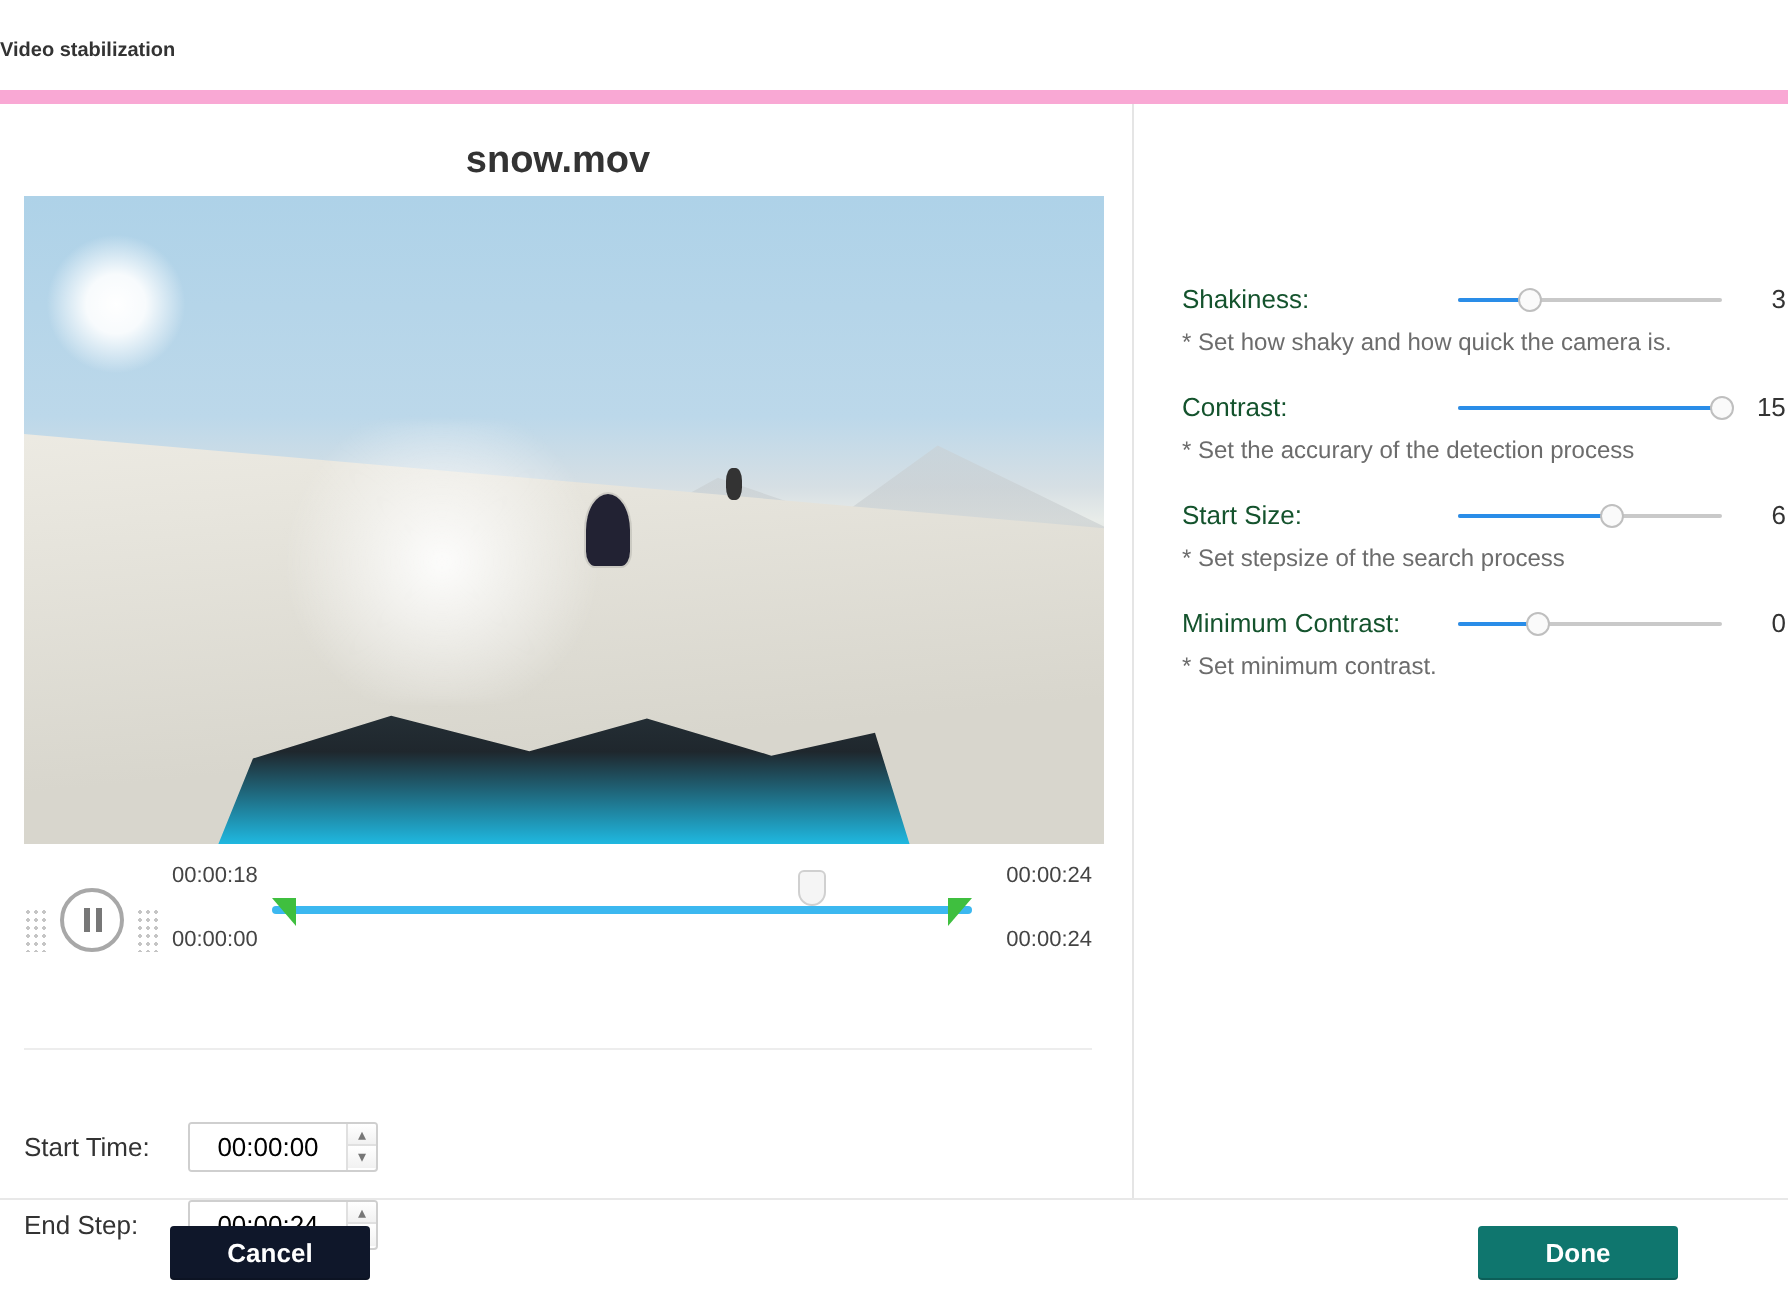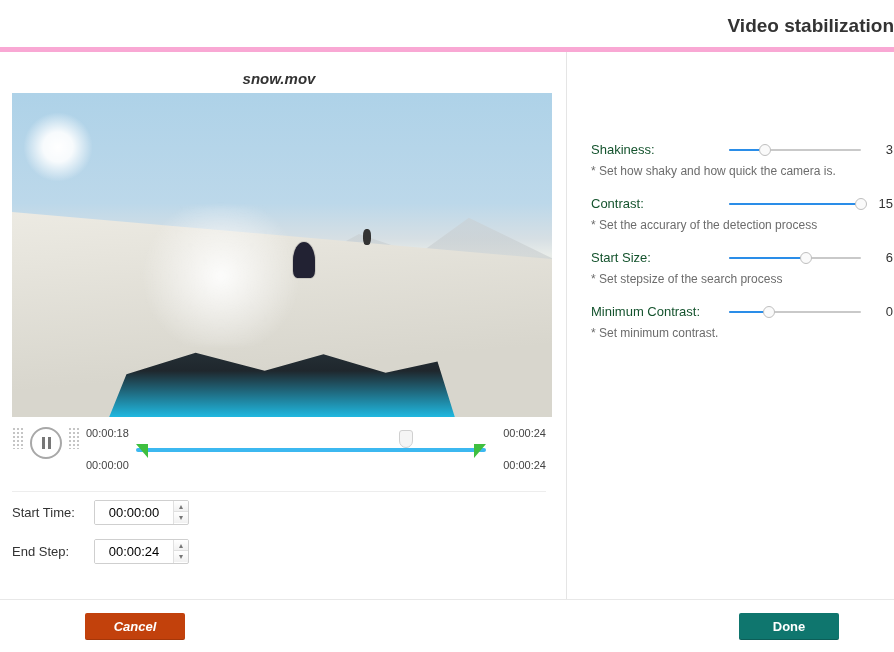--- a/index.html
+++ b/index.html
@@ -1,54 +1,54 @@
 <!DOCTYPE html>
 <html><head>
   <meta charset="utf-8">
   <style>
     * { box-sizing: border-box; margin: 0; padding: 0; }
     body { font-family: "Segoe UI", Tahoma, Verdana, sans-serif; font-size: 13px; color: #333; background: #fff; width: 894px; height: 652px; overflow: hidden; }
 
-    .header   { height: 52px; text-align: right; line-height: 52px; font-weight: bold; font-size: 19px; border-bottom: 5px solid #f9a8d4; }
+    .header   { height: 52px; text-align: left; line-height: 52px; font-weight: bold; font-size: 10px; border-bottom: 7px solid #f9a8d4; }
     .body     { display: flex; height: 547px; }
     .footer   { height: 53px; border-top: 1px solid #e8e8e8; display: flex; justify-content: space-between; align-items: center; padding: 0 55px 0 85px; }
 
     .left     { width: 567px; padding: 18px 20px 0 12px; border-right: 1px solid #e5e5e5; }
     .right    { flex: 1; padding: 90px 16px 0 24px; }
 
-    .filename { text-align: center; font-weight: bold; font-size: 15px; margin-bottom: 6px; font-style: italic; }
+    .filename { text-align: center; font-weight: bold; font-size: 19px; margin-bottom: 6px; }
     .video    { width: 540px; height: 324px; position: relative; overflow: hidden; background: #9fb8c6; }
     
     .sky      { position:absolute; inset:0; background: linear-gradient(180deg,#aed2e8 0%,#bcd8ea 34%,#d6dfe4 45%,#e8ece9 50%,#dedfd7 58%,#cfcfc7 85%); }
     .mountain { position:absolute; top:36%; right:0; width:55%; height:25%; background:linear-gradient(180deg,#cad0d3,#bfc3c4); clip-path: polygon(0 100%,35% 30%,55% 55%,72% 10%,100% 60%,100% 100%); opacity:.55; }
     .slope    { position:absolute; left:-5%; top:0; width:110%; height:100%; background:linear-gradient(175deg,#f3f1ea 15%,#e7e5dd 45%,#d8d6cd 80%); clip-path: polygon(0 36%,100% 52%,100% 100%,0 100%); }
     .sun      { position:absolute; top:6%; left:2%; width:70px; height:70px; background: radial-gradient(circle,#fff 0%,rgba(255,255,255,.9) 30%,rgba(255,255,255,0) 70%); }
     .skier    { position:absolute; top:46%; left:52%; width:22px; height:36px; background: radial-gradient(circle at 50% 20%,#223 25%,#223 26%), linear-gradient(#283040,#283040); border-radius: 50% 50% 20% 20%; box-shadow: 0 0 0 1px rgba(0,0,0,.1); }
     .person2  { position:absolute; top:42%; left:65%; width:8px; height:16px; background:#333; border-radius:40%; }
     .spray    { position:absolute; bottom:22%; left:22%; width:180px; height:140px; background: radial-gradient(circle,rgba(255,255,255,.9),rgba(255,255,255,0) 70%); filter: blur(2px); }
     .fore     { position:absolute; bottom:0; left:18%; width:64%; height:22%; background: linear-gradient(180deg,#263138 0%,#1f272d 35%,#1fb8e0 100%); clip-path: polygon(5% 40%,25% 10%,45% 35%,62% 12%,80% 38%,95% 22%,100% 100%,0 100%); }
 
-    .player-row { display:flex; align-items:flex-start; gap:6px; margin-top:6px; padding: 4px 0 8px; }
+    .player-row { display:flex; align-items:flex-end; gap:6px; margin-top:6px; padding: 4px 0 8px; }
     .dotgrid  { width:12px; height:22px; background-image: radial-gradient(#b7b7b7 1px, transparent 1px); background-size: 4px 4px; opacity:.8; cursor: grab; }
     .playbtn  { width:32px; height:32px; border:2px solid #a8a8a8; border-radius:50%; background:#fff; display:flex; align-items:center; justify-content:center; gap:3px; cursor:pointer; }
     .playbtn span { display:inline-block; width:3px; height:12px; background:#777; }
 
     .track-wrap { flex:1; position:relative; height:44px; }
     .t-lbl    { position:absolute; font-size:11px; color:#444; }
     .t-top-l  { left:0; top:0; }
     .t-top-r  { right:0; top:0; }
     .t-bot-l  { left:0; bottom:0; }
     .t-bot-r  { right:0; bottom:0; }
     .t-track  { position:absolute; left:50px; right:60px; top:21px; height:4px; background:#3cb8f0; border-radius:2px; }
     .t-mark   { position:absolute; top:17px; width:12px; height:14px; background:#3fbf3f; }
     .t-mark.l { left:50px; clip-path: polygon(0 0,100% 0,100% 100%); }
     .t-mark.r { right:60px; clip-path: polygon(0 0,100% 0,0 100%); }
     .t-thumb  { position:absolute; top:3px; width:14px; height:18px; background:#f5f5f5; border:1px solid #d0d0d0; border-radius:3px 3px 7px 7px; left:68%; cursor:grab; }
 
-    .time-area { display:flex; margin-top:12px; border-top:1px solid #ededed; padding-top:8px; }
+    .time-area { display:flex; margin-top:40px; border-top:1px solid #ededed; padding-top:36px; }
     .time-fields { width:240px; }
     .tf-row   { display:flex; align-items:center; margin-bottom:14px; }
     .tf-row label { width:82px; font-size:13px; color:#333; }
     .spinbox  { display:flex; border:1px solid #cfcfcf; border-radius:2px; overflow:hidden; background:#fff; }
     .spinbox input { border:none; width:78px; text-align:center; font-size:13px; padding:4px 2px; outline:none; }
     .spinbox .arrows { display:flex; flex-direction:column; border-left:1px solid #e0e0e0; }
     .spinbox .arrows div { width:14px; height:11px; font-size:8px; line-height:11px; text-align:center; color:#777; cursor:pointer; background:linear-gradient(#fff,#f1f1f1); }
     .spinbox .arrows div:first-child { border-bottom:1px solid #e0e0e0; }
 
     .duration { flex:0 0 200px; text-align:center; background:#f1f1f1; color:#5b5b5b; padding:20px 8px; border-radius:2px; font-size:13px; margin-left:30px; }
@@ -57,21 +57,21 @@
     .p-row    { display:flex; align-items:center; gap:10px; }
     .p-row label { width:128px; font-size:13px; color:#14532d; }
     .slider   { position:relative; width:132px; height:14px; cursor:pointer; }
     .slider .rail { position:absolute; top:6px; left:0; right:0; height:2px; background:#c9c9c9; border-radius:1px; }
     .slider .fill { position:absolute; top:6px; left:0; height:2px; background:#2a8de8; border-radius:1px; }
     .slider .knob { position:absolute; top:1px; width:12px; height:12px; background:#fafafa; border:1px solid #bfbfbf; border-radius:50%; transform:translateX(-50%); }
     .p-val    { width:40px; text-align:right; font-size:13px; color:#333; }
     .p-hint   { font-size:12px; color:#6c6c6c; margin-top:7px; }
 
     .btn      { min-width:100px; padding:6px 14px; border:none; border-radius:2px; text-align:center; font-size:13px; font-weight:600; cursor:pointer; }
-    .btn-cancel { background:#c2410c; color:#fff; box-shadow: inset 0 -1px 0 rgba(0,0,0,.15); font-style: italic; }
+    .btn-cancel { background:#0f172a; color:#fff; box-shadow: inset 0 -1px 0 rgba(0,0,0,.15); }
     .btn-done   { background:#0f766e; color:#fff; box-shadow: inset 0 -1px 0 rgba(0,0,0,.2); }
   </style>
 </head>
 <body>
 
 <div class="header">Video stabilization</div>
 
 <div class="body">
   <div class="left">
     <div class="filename">snow.mov</div>

